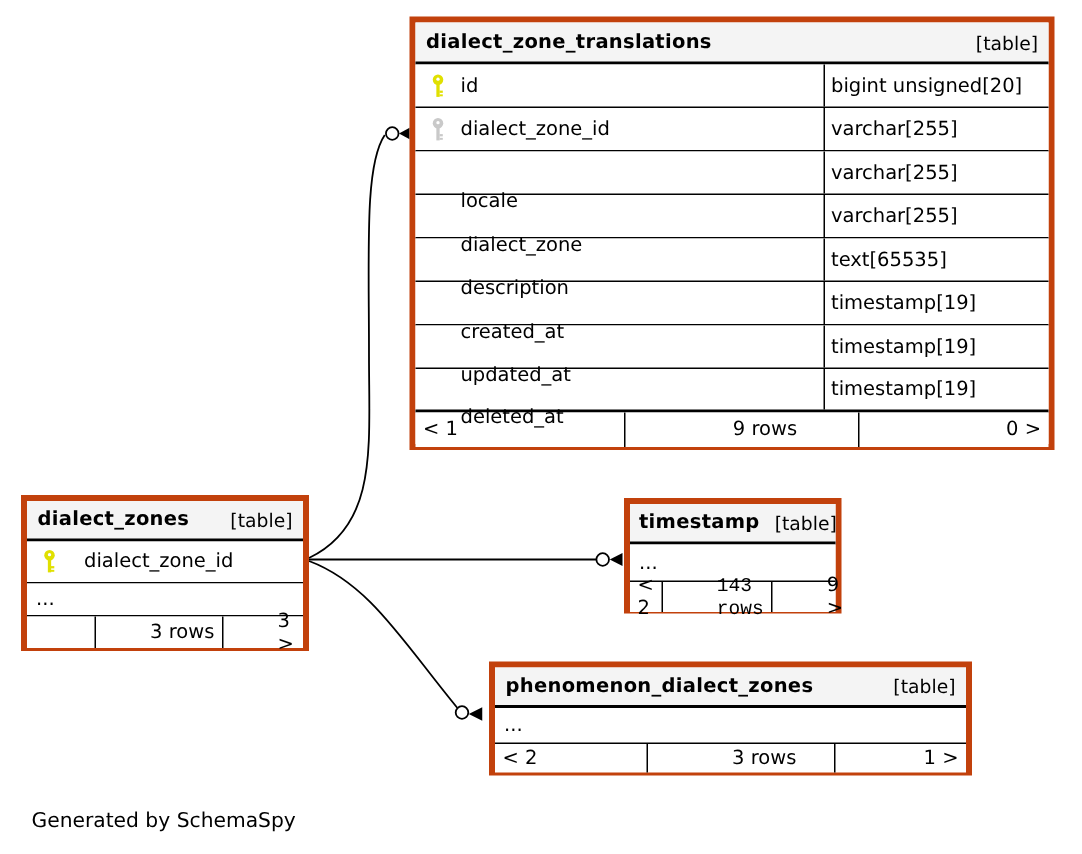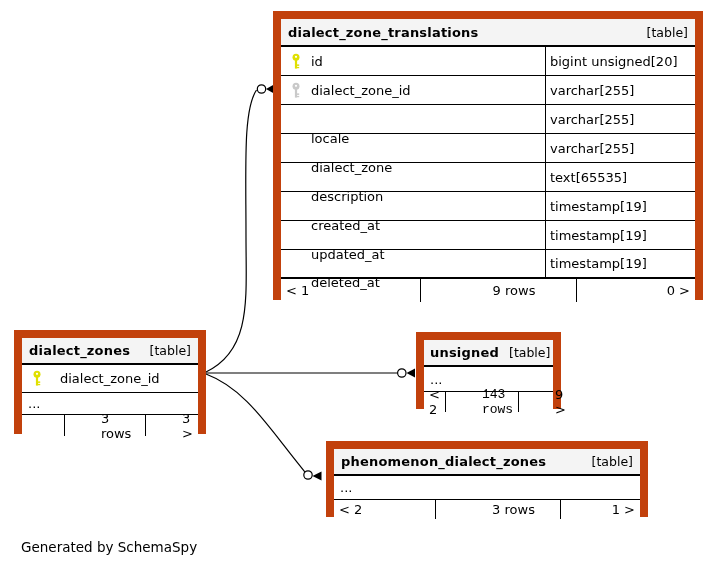--- a/index.html
+++ b/index.html
@@ -2,21 +2,21 @@
 <html><head>
 <meta charset="utf-8">
 <style>
   html,body{margin:0;padding:0;background:#ffffff;}
   #canvas{
     position:relative;width:721px;height:569px;background:#ffffff;overflow:hidden;
     font-family:"DejaVu Sans","Liberation Sans",sans-serif;color:#000;
   }
   #edges{position:absolute;left:0;top:0;z-index:0;}
   .db-table{
-    position:absolute;z-index:1;background:#fff;border:8px solid #c2410c;
+    position:absolute;z-index:1;background:#fff;border:4px solid #c2410c;
     box-sizing:border-box;font-size:13px;
   }
   .tbl-header{
     display:flex;justify-content:space-between;align-items:center;
     background:#f4f4f4;border-bottom:2px solid #000;
     padding:0 7px;box-sizing:border-box;height:28px;
   }
   .tbl-title{font-weight:bold;font-size:13px;letter-spacing:0.2px;}
   .tbl-tag{font-size:12.5px;margin-left:10px;}
   .col-row{
@@ -192,21 +192,21 @@
     <div class="ellipsis-row" style="height:22px;">...</div>
     <div class="tbl-footer" style="height:21px;">
       <div class="cell" style="width:45px;"></div>
       <div class="cell mid" style="width:85px;">3 rows</div>
       <div class="cell right">3 &gt;</div>
     </div>
   </div>
 
   <div class="db-table" style="left:416px;top:332px;width:145px;height:77px;">
     <div class="tbl-header" style="height:27px;padding:0 6px;">
-      <span class="tbl-title">unsigned</span>
+      <span class="tbl-title">timestamp</span>
       <span class="tbl-tag">[table]</span>
     </div>
     <div class="ellipsis-row" style="height:25px;">...</div>
     <div class="tbl-footer" style="height:20px;">
       <div class="cell" style="width:36px;">&lt; 2</div>
       <div class="cell mid" style="width:76px;font-family:Liberation Mono, monospace;">143 rows</div>
       <div class="cell right" style="padding-right:4px;">9 &gt;</div>
     </div>
   </div>
 

